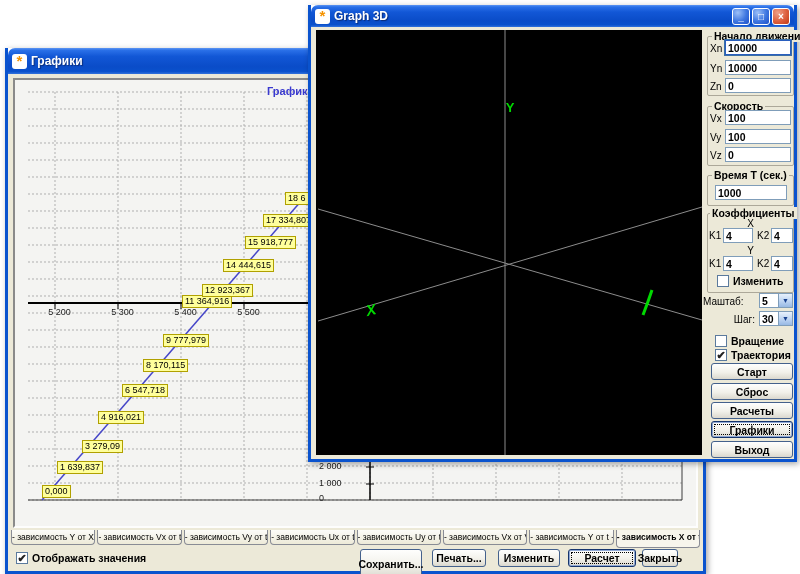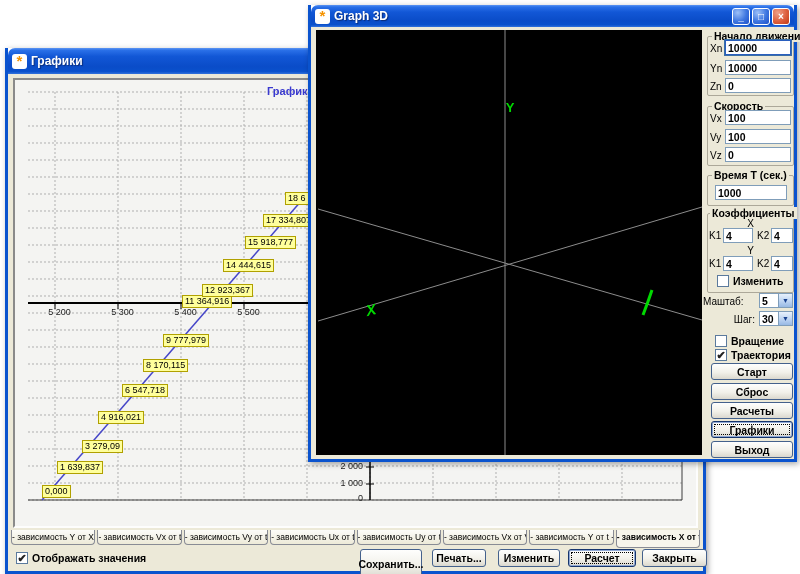--- a/index.html
+++ b/index.html
@@ -48,21 +48,21 @@
   
   #w-graphs { left:5px; top:48px; width:701px; height:526px; z-index:1; }
   #w-graphs .titlebar { height:26px; }
   #w-graphs .client { top:26px; }
   .chart-panel { position:absolute; left:5px; top:4px; right:5px; height:450px;
     background:#F4F4F2; border:2px solid; border-color:#8A8A8A #FDFDFD #FDFDFD #8A8A8A; }
   .chart-panel svg { position:absolute; left:0; top:0; }
   .gl { stroke:#AFAFAF; stroke-width:1; stroke-dasharray:2 2; }
   .chart-title { position:absolute; left:252px; top:5px; color:#3A3ACF; font-size:11px; font-weight:bold; }
   .xtick { position:absolute; top:227px; transform:translateX(-50%); font-size:9px; color:#222; white-space:nowrap;padding-left:9px; }
-  .ytick { position:absolute; left:304px; width:44px; text-align:right; font-size:9px; color:#222; }
+  .ytick { position:absolute; left:304px; width:44px; font-size:9px; color:#222; }
   .pt-label { position:absolute; background:#FFFF9C; border:1px solid #B0A000; color:#000;
     font-size:9px; line-height:11px; padding:0 2px; white-space:nowrap; }
   .tabstrip { position:absolute; left:3px; right:3px; top:456px; height:19px; display:flex; gap:2px; }
   .tab { flex:1 1 0; min-width:0; overflow:hidden; white-space:nowrap; text-align:center;
     font-size:8.5px; padding-top:2px; height:15px; color:#000;
     background:linear-gradient(180deg,#FCFCF9,#EDEAD8); border:1px solid #898C95; border-top:none;
     border-radius:0 0 4px 4px; }
   .tab.active { height:18px; background:#F7F5EC; font-weight:bold; }
   .cb-bottom { left:8px; top:478px; }
 
@@ -173,21 +173,21 @@
 
     <div class="cb-row cb-bottom">
       <span class="cb-box">✔</span>
       <span>Отображать значения</span>
     </div>
 
     <div class="xp-btn" style="left:352px;top:475px;width:62px;height:30px">Сохранить...</div>
     <div class="xp-btn" style="left:424px;top:475px;width:54px;height:18px">Печать...</div>
     <div class="xp-btn" style="left:490px;top:475px;width:62px;height:18px">Изменить</div>
     <div class="xp-btn default" style="left:560px;top:475px;width:68px;height:18px">Расчет</div>
-    <div class="xp-btn" style="left:634px;top:475px;width:65px;height:18px">Закрыть</div>
+    <div class="xp-btn" style="left:634px;top:475px;width:36px;height:18px">Закрыть</div>
   </div>
 </div>
 
 <div class="win" id="w-3d">
   <div class="titlebar">
     <span class="app-ico">*</span>
     <span>Graph 3D</span>
     <span class="tb-btns">
       <span class="tb-btn btn-blue">_</span>
       <span class="tb-btn btn-blue">□</span>

